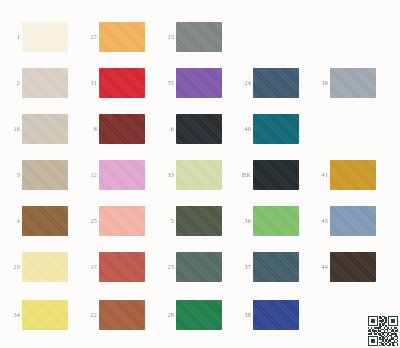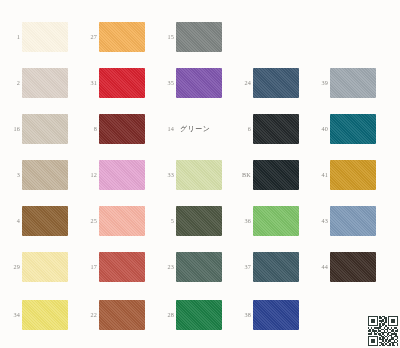--- a/index.html
+++ b/index.html
@@ -222,26 +222,20 @@
         </div>
         <div class="cell">
           <div class="cell-label">8</div>
           <div class="swatch-wrap">
             <div class="swatch" style="background: rgb(124, 43, 39);">
               <div class="swatch-inner"></div>
             </div>
           </div>
         </div>
         <div class="cell">
-          <div class="cell-label">14</div>
-          <div class="swatch-wrap">
-            <div class="text-swatch">グリーン</div>
-          </div>
-        </div>
-        <div class="cell">
           <div class="cell-label">6</div>
           <div class="swatch-wrap">
             <div class="swatch" style="background: rgb(36, 41, 43);">
               <div class="swatch-inner"></div>
             </div>
           </div>
         </div>
         <div class="cell">
           <div class="cell-label">40</div>
           <div class="swatch-wrap">

